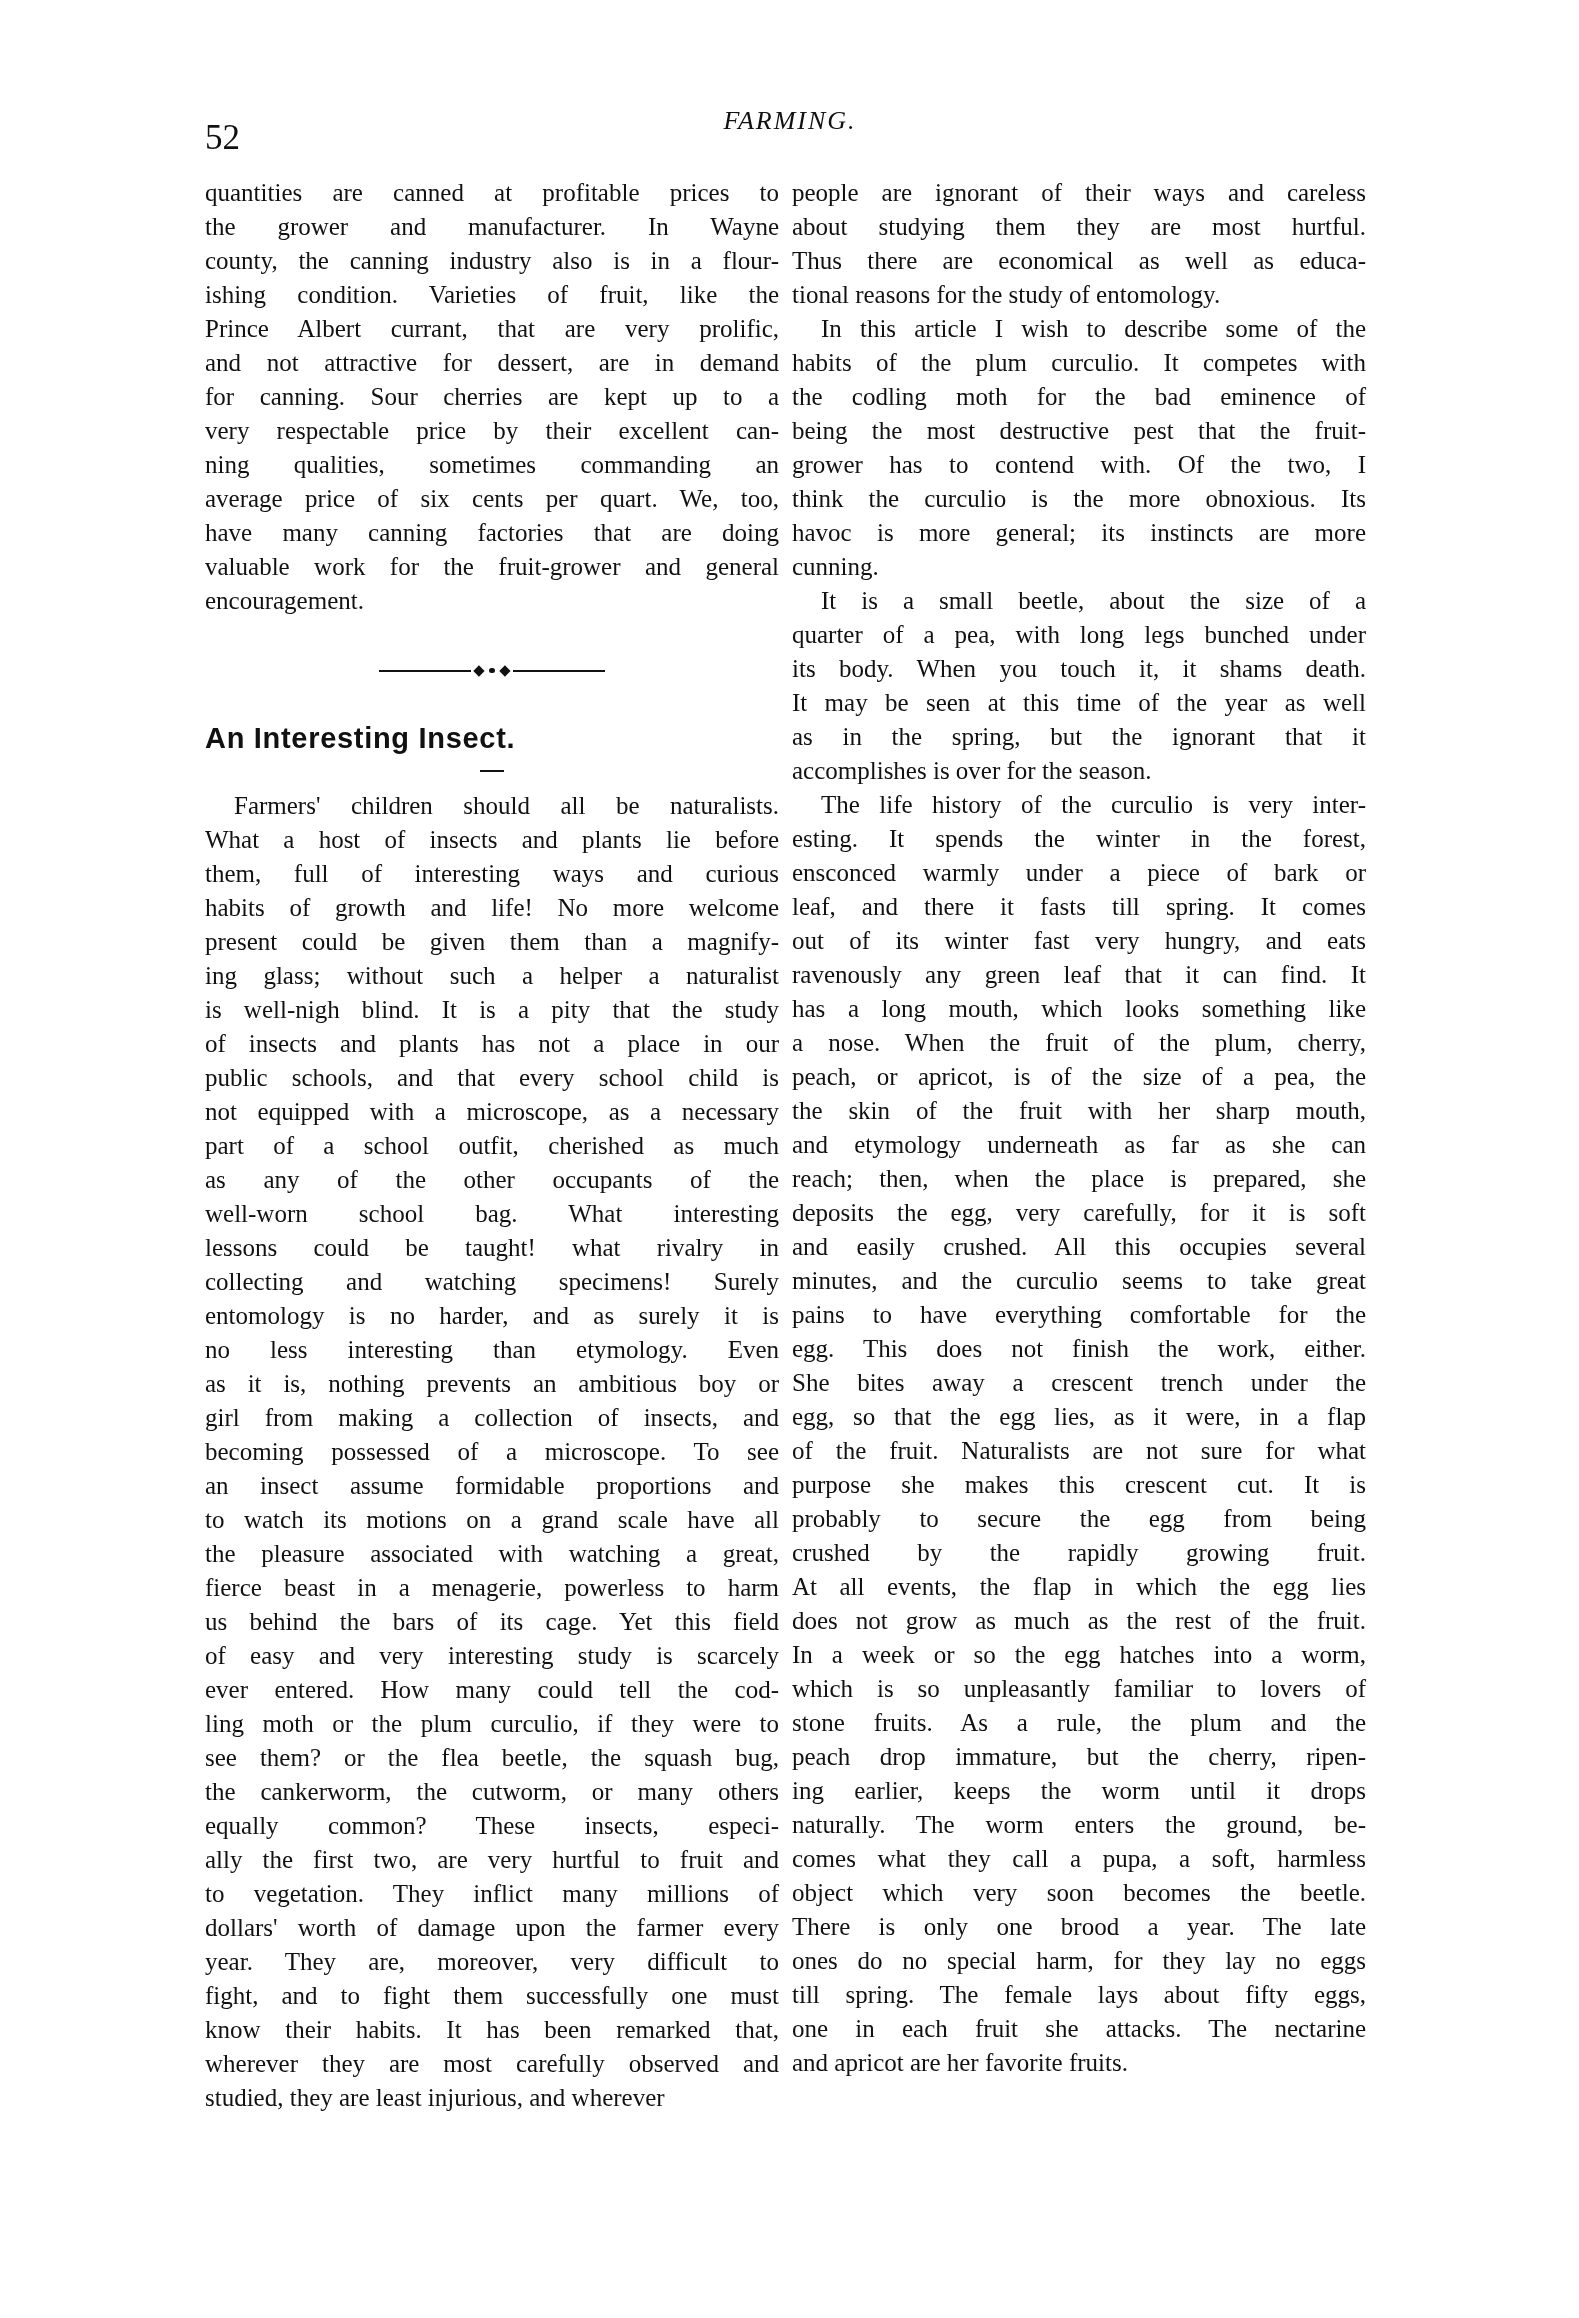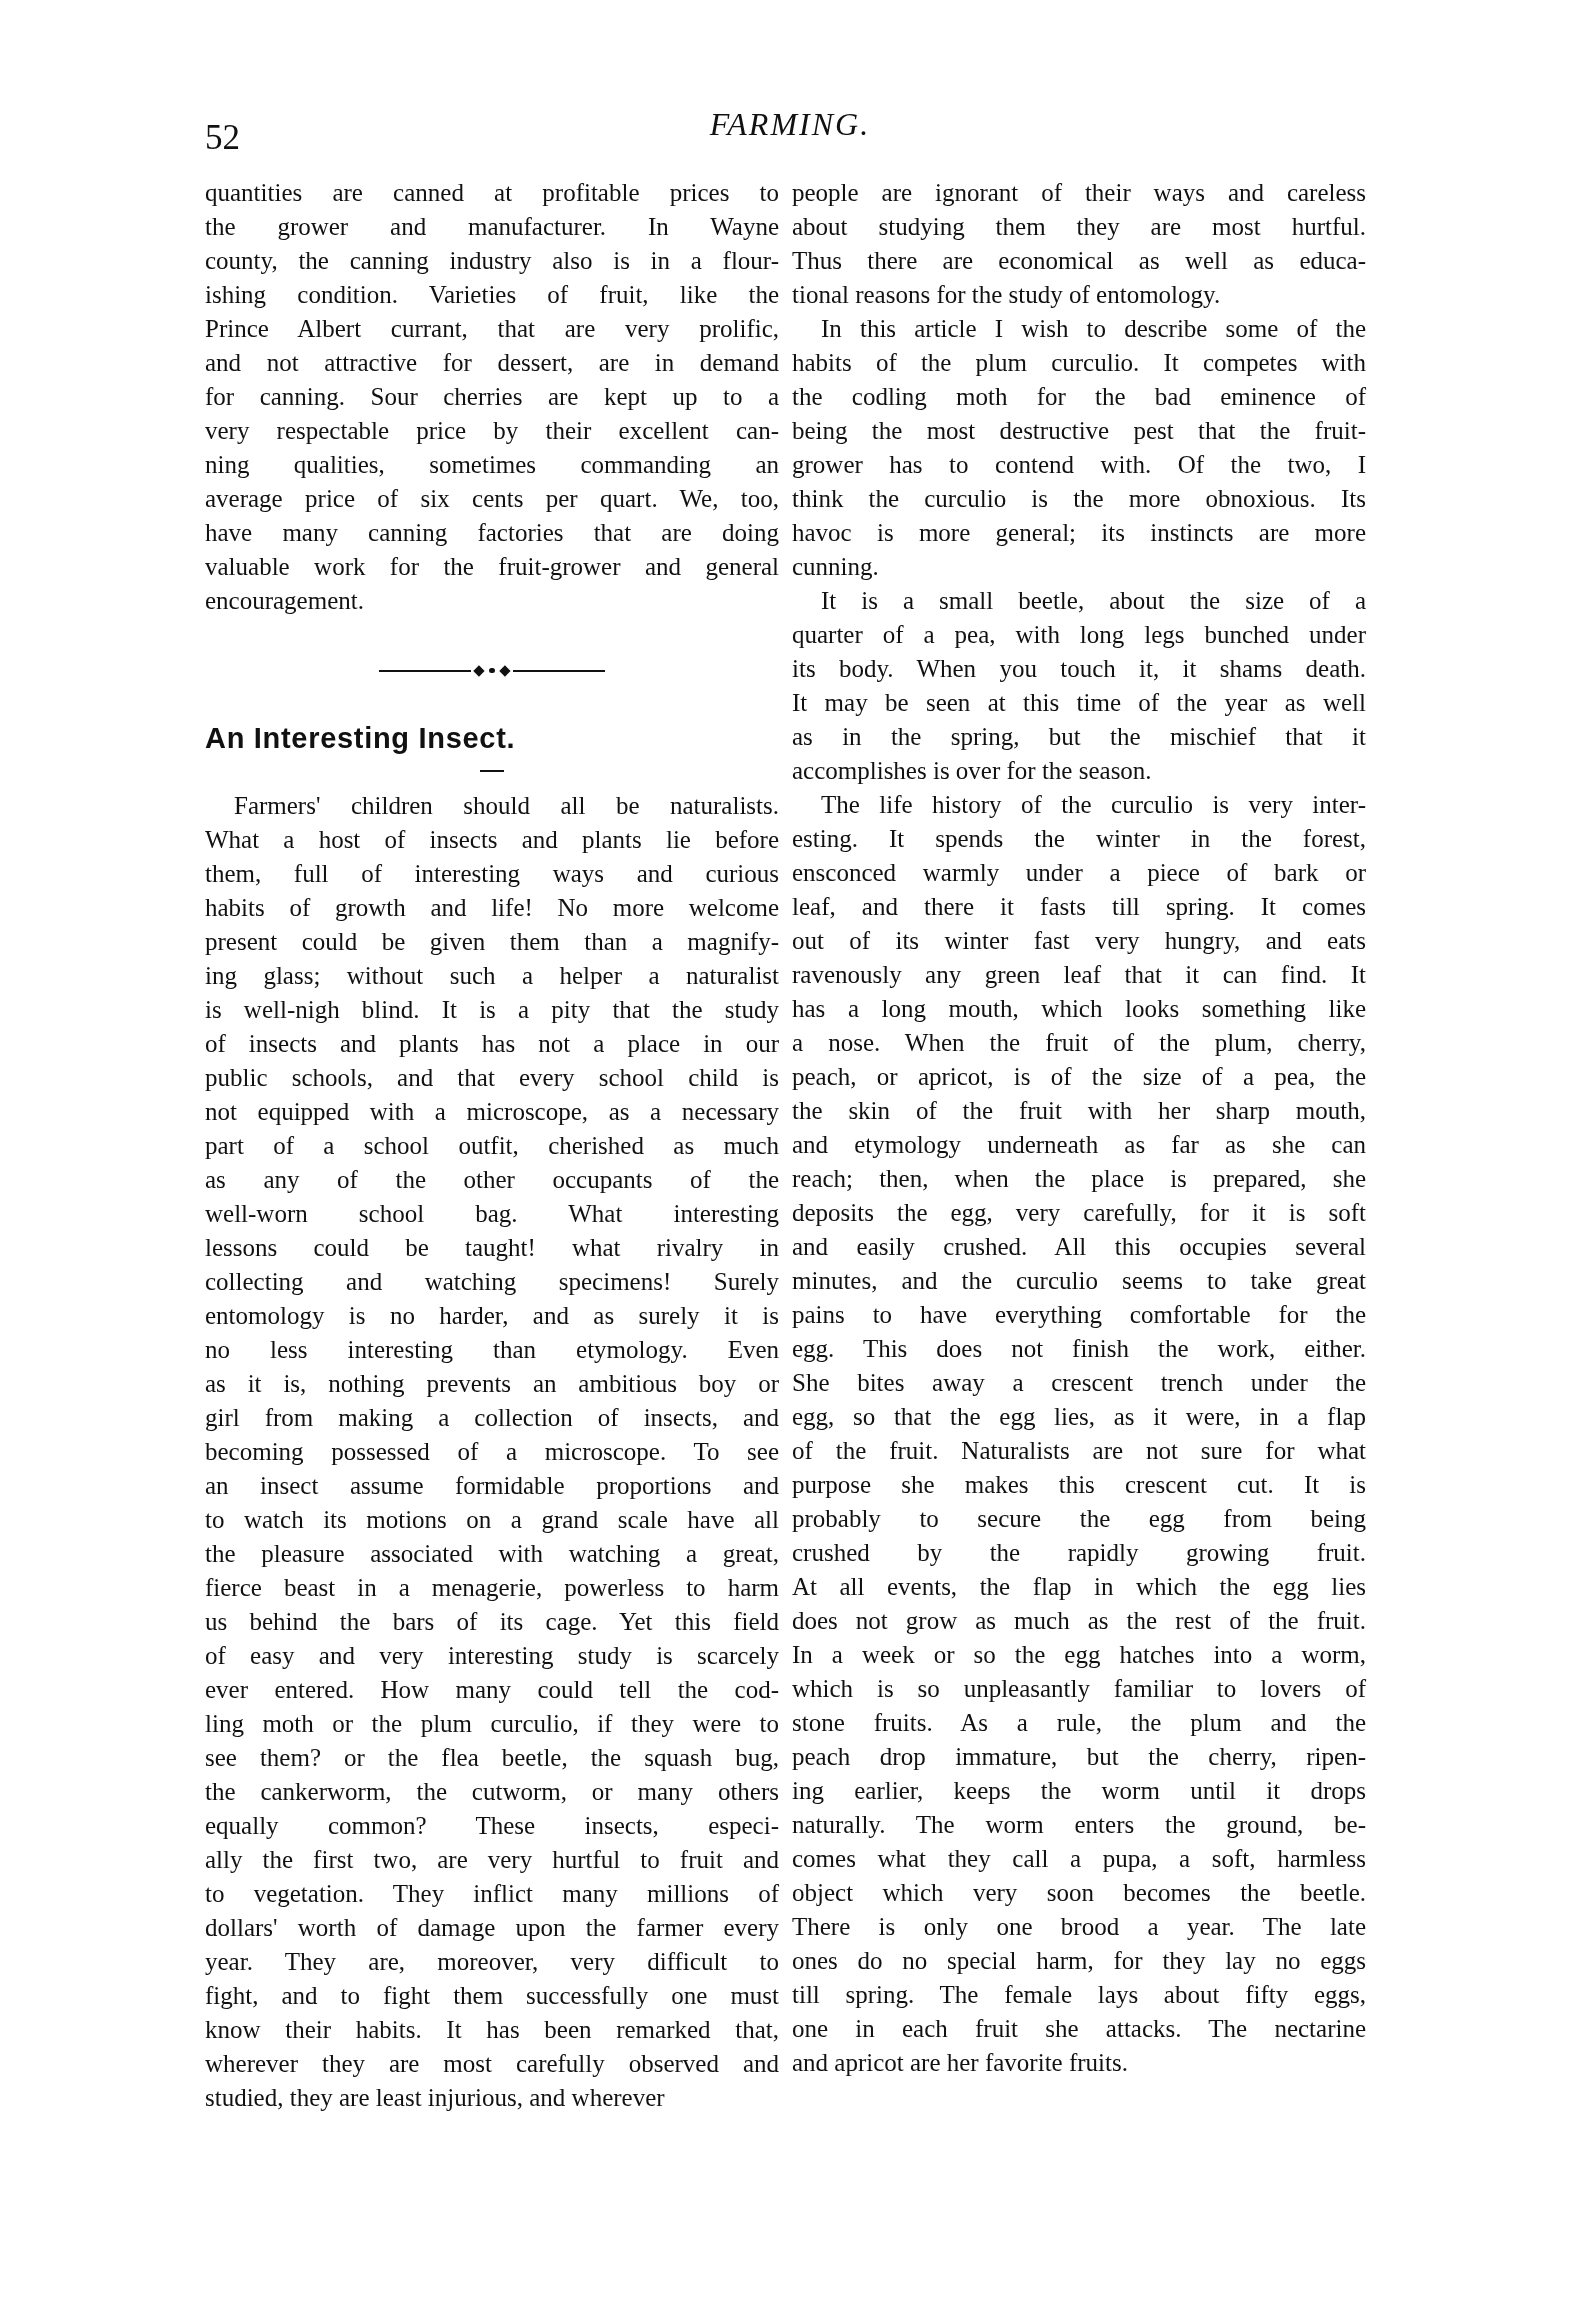--- a/index.html
+++ b/index.html
@@ -17,21 +17,21 @@
       top: 120px;
       font-size: 35px;
       line-height: 1;
     }
     .running-head {
       position: absolute;
       left: 0;
       width: 1580px;
       top: 108px;
       text-align: center;
-      font-size: 32px;
+      font-size: 26px;
       font-style: italic;
       letter-spacing: 2px;
       line-height: 1;
       padding-right: 275px;
       box-sizing: border-box;
       padding-left: 275px;
     }
     .column {
       position: absolute;
       top: 176px;
@@ -167,21 +167,21 @@
         <span class="line">grower has to contend with. Of the two, I</span>
         <span class="line">think the curculio is the more obnoxious. Its</span>
         <span class="line">havoc is more general; its instincts are more</span>
         <span class="line last">cunning.</span>
       </div>
       <div>
         <span class="line indent">It is a small beetle, about the size of a</span>
         <span class="line">quarter of a pea, with long legs bunched under</span>
         <span class="line">its body. When you touch it, it shams death.</span>
         <span class="line">It may be seen at this time of the year as well</span>
-        <span class="line">as in the spring, but the mischief that it</span>
+        <span class="line">as in the spring, but the ignorant that it</span>
         <span class="line last">accomplishes is over for the season.</span>
       </div>
       <div>
         <span class="line indent">The life history of the curculio is very inter-</span>
         <span class="line">esting. It spends the winter in the forest,</span>
         <span class="line">ensconced warmly under a piece of bark or</span>
         <span class="line">leaf, and there it fasts till spring. It comes</span>
         <span class="line">out of its winter fast very hungry, and eats</span>
         <span class="line">ravenously any green leaf that it can find. It</span>
         <span class="line">has a long mouth, which looks something like</span>

